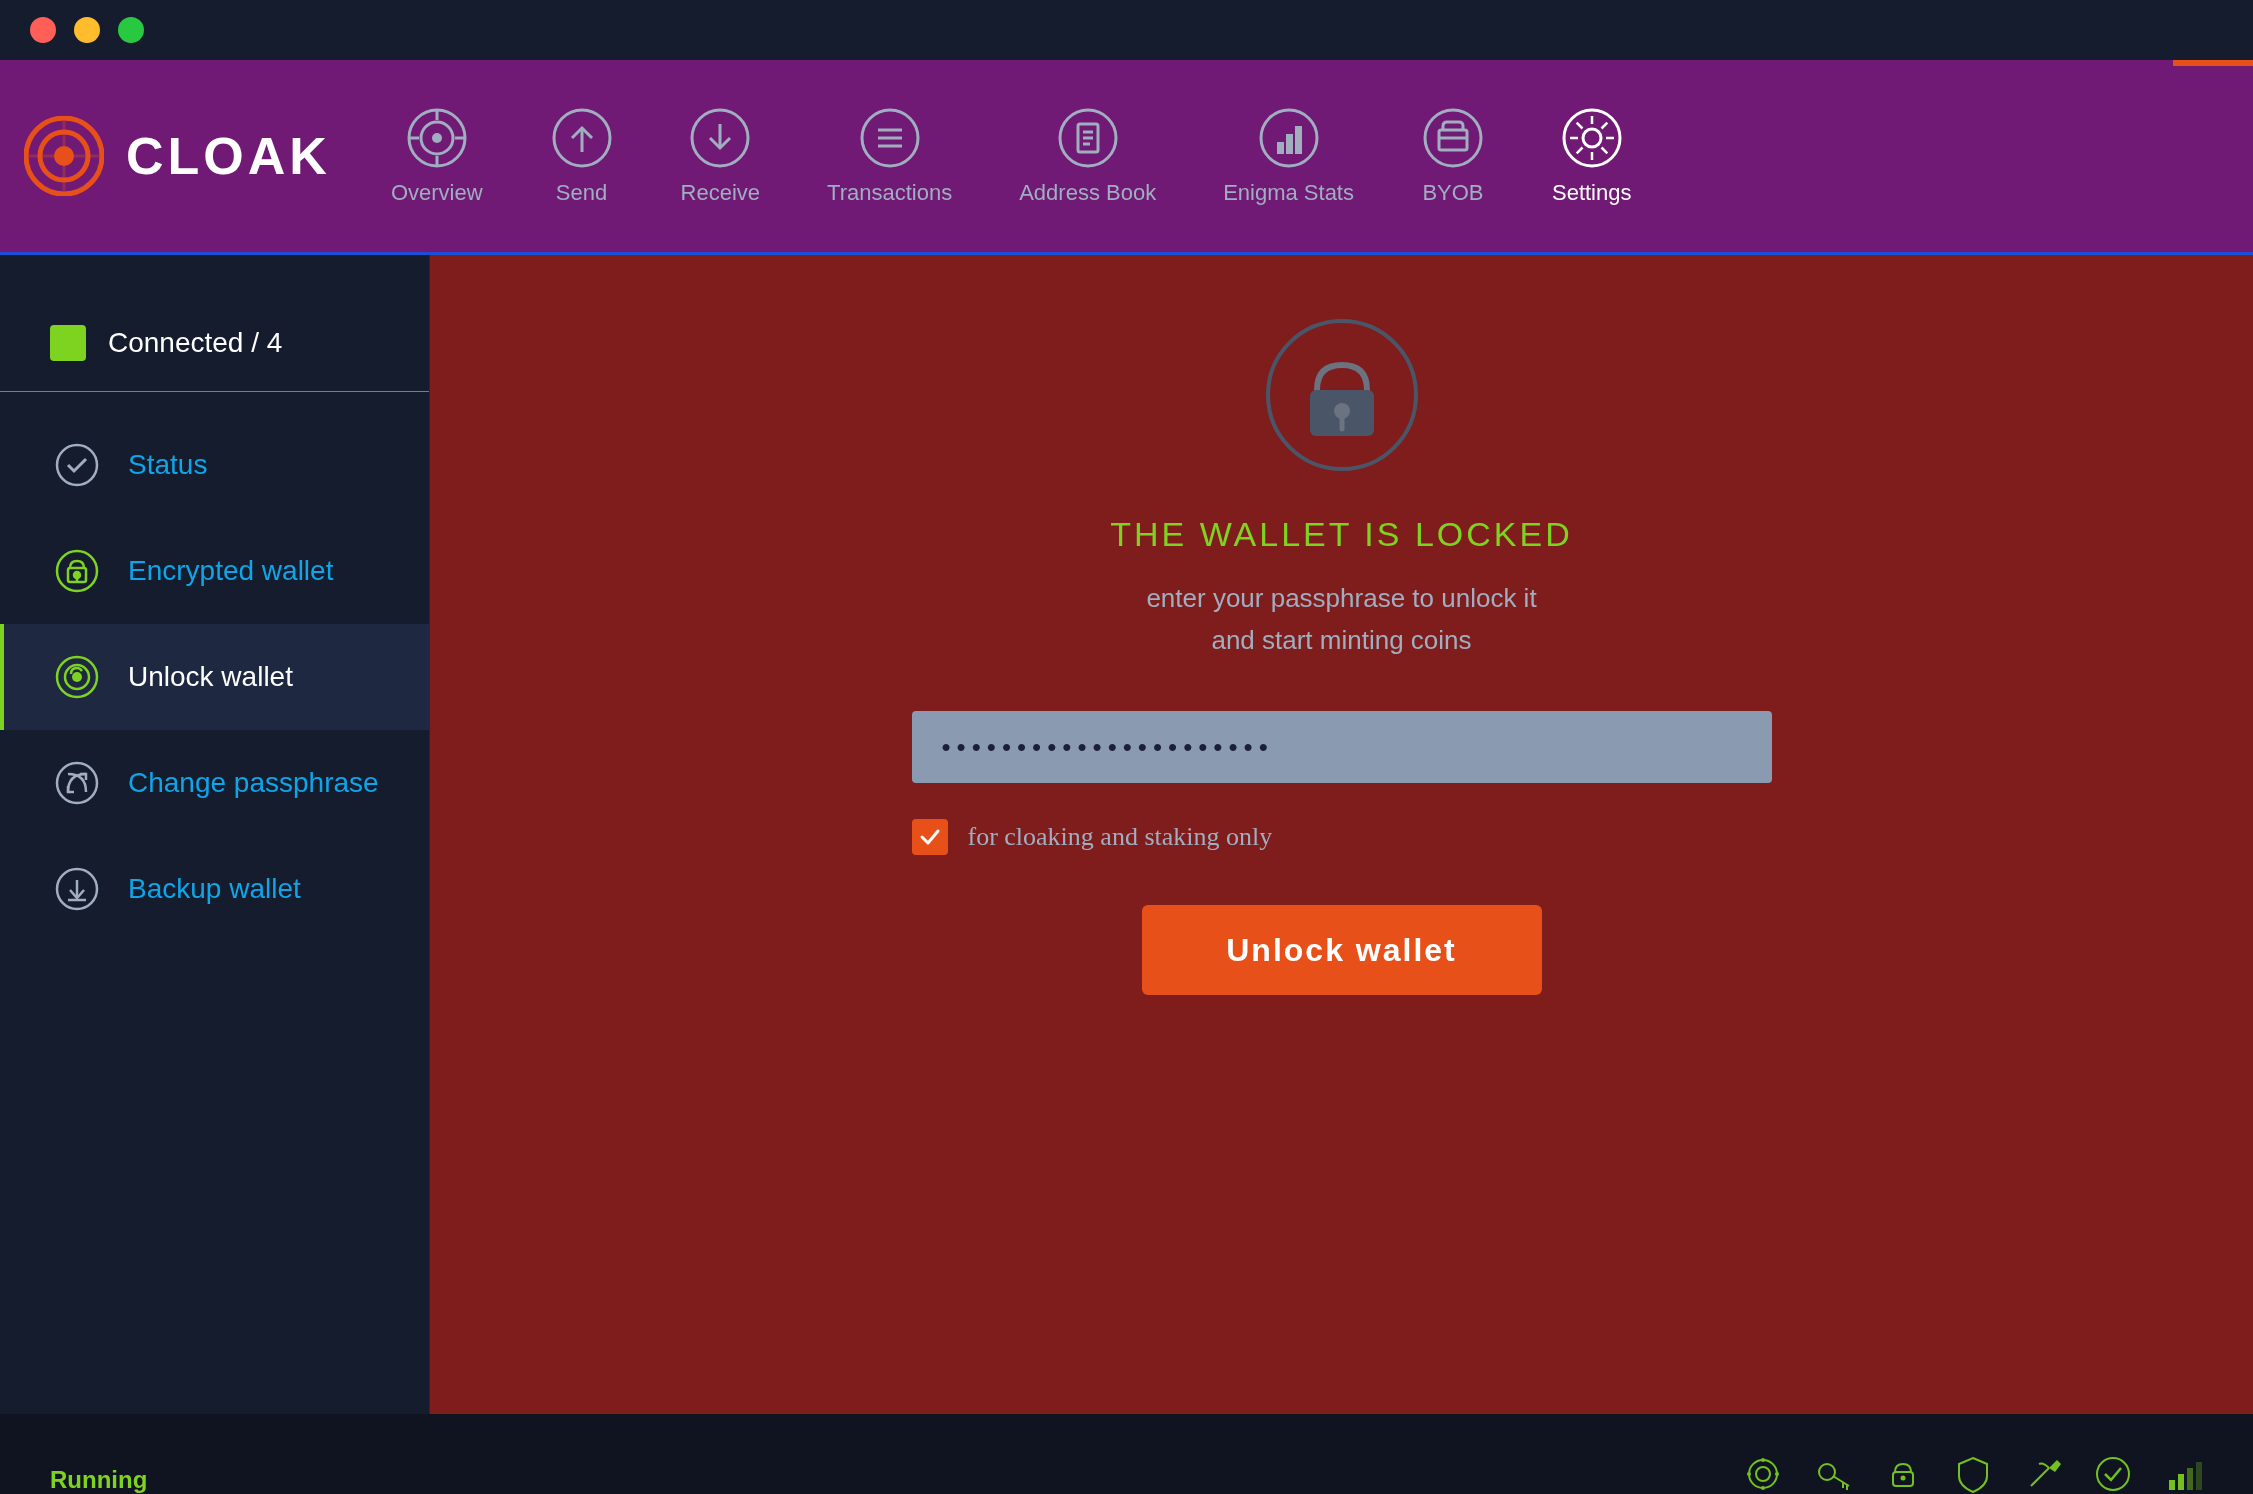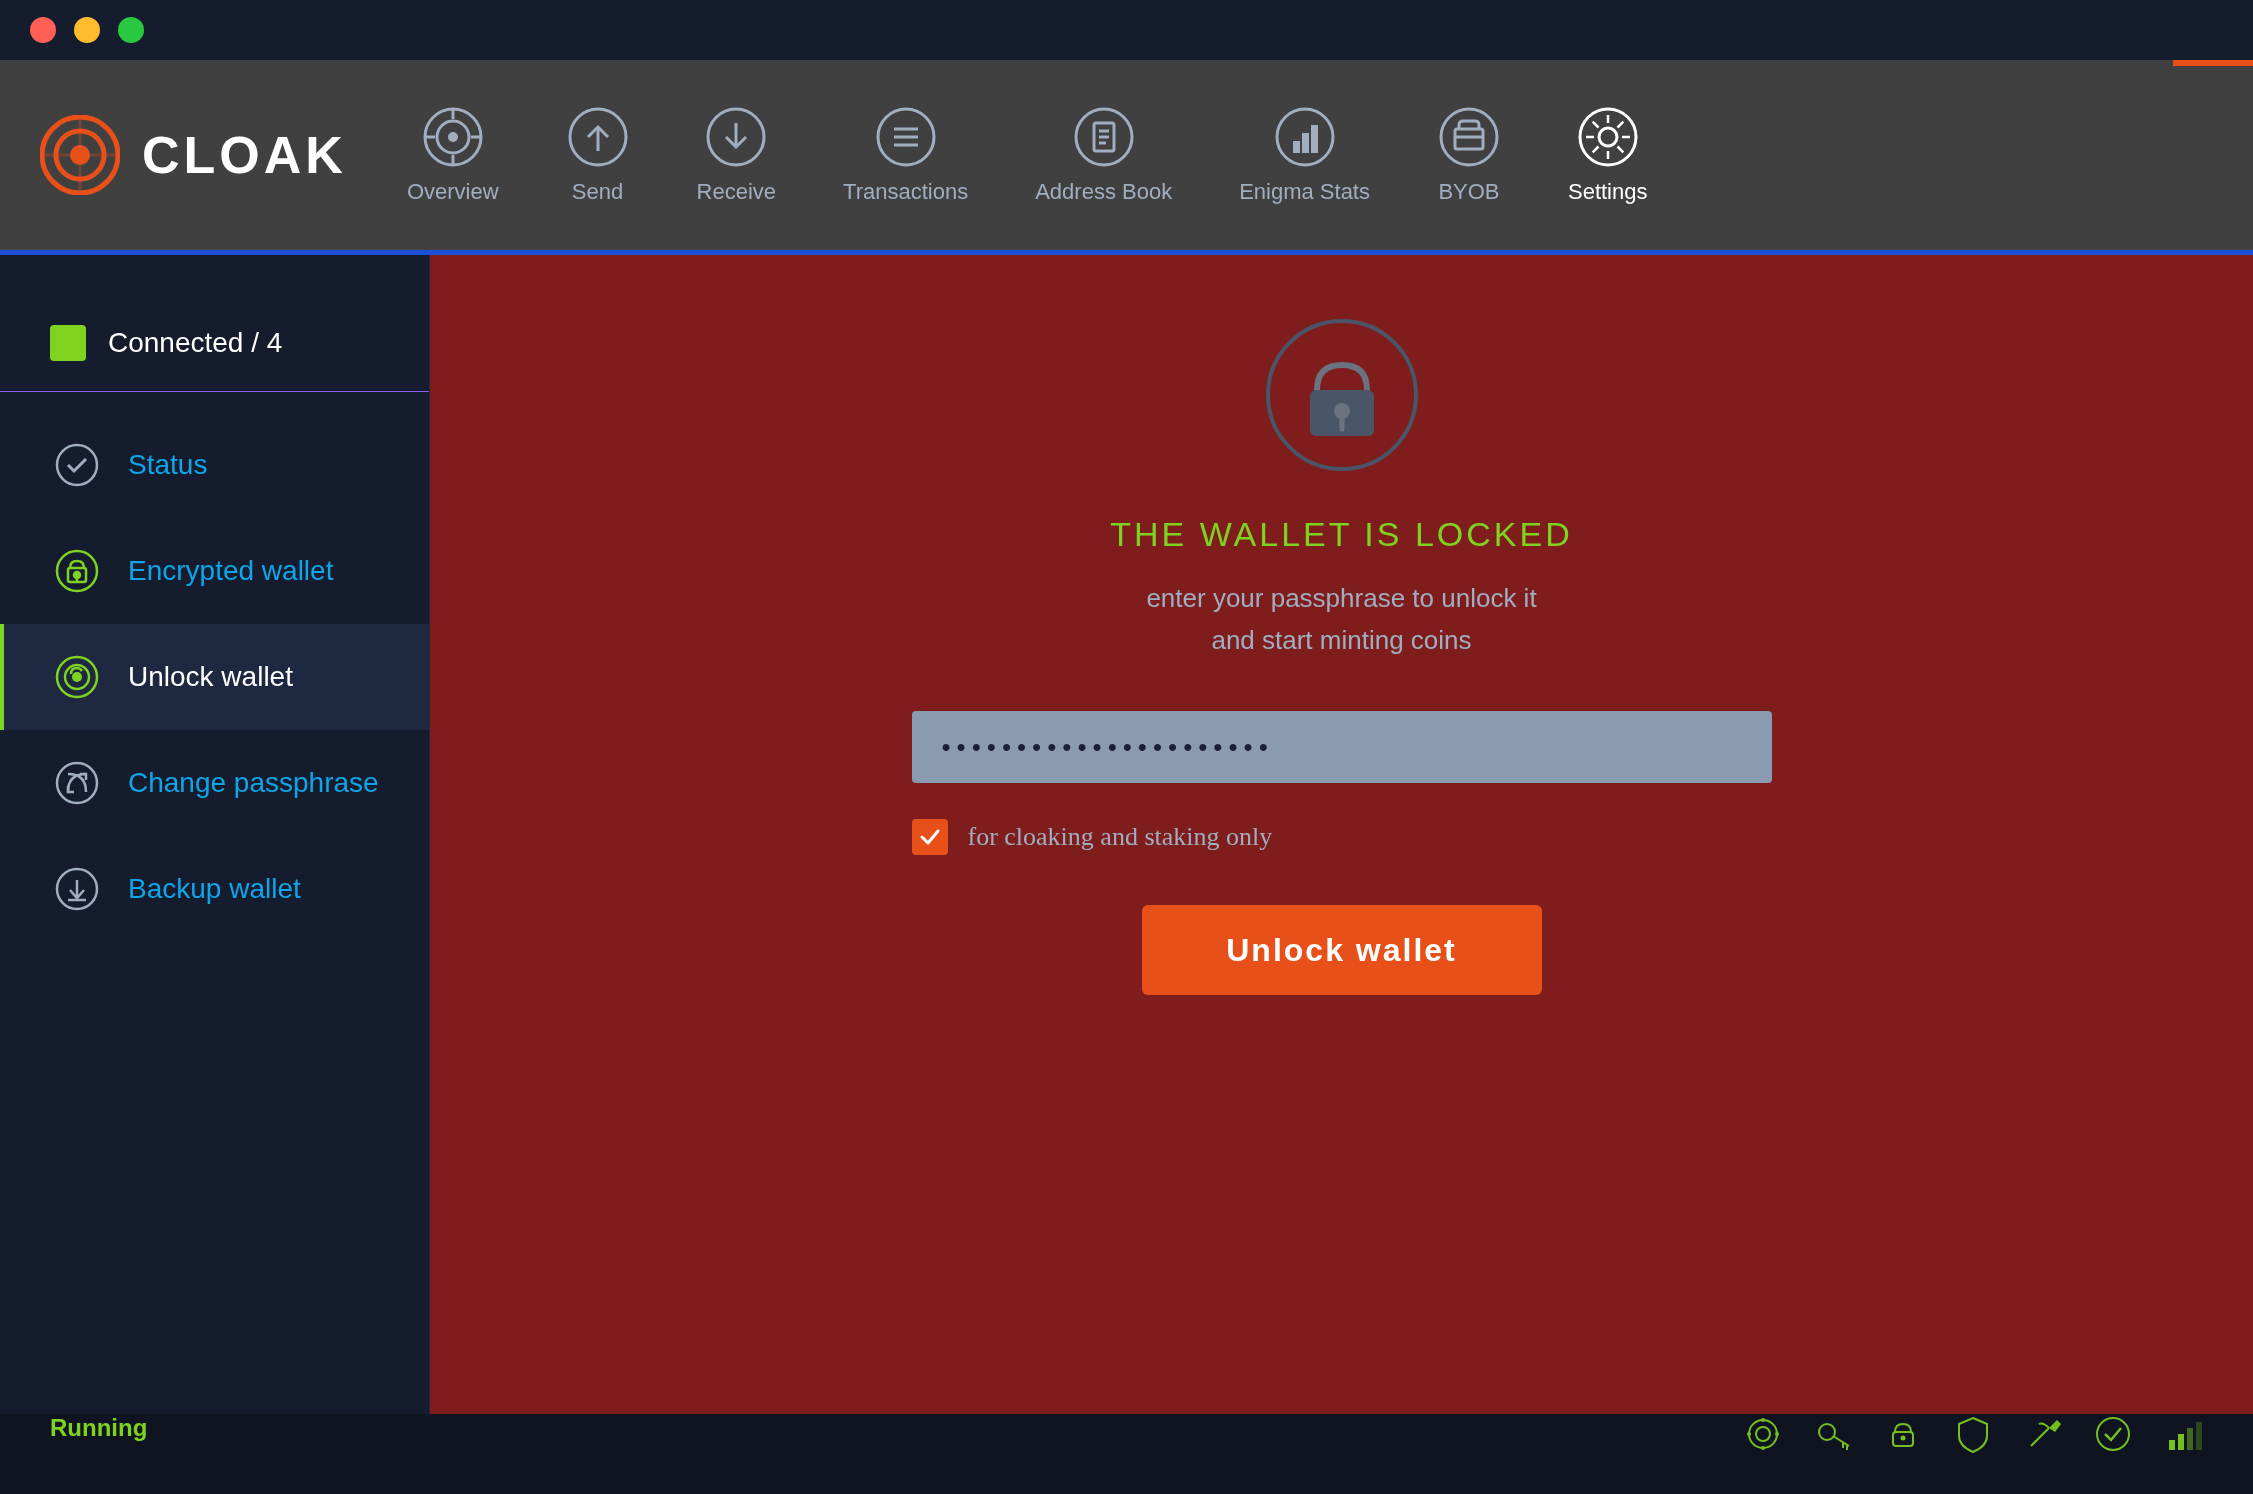--- a/index.html
+++ b/index.html
@@ -29,25 +29,25 @@
       display: inline-block;
     }
     .btn-close { background: #ff5f57; }
     .btn-min { background: #ffbd2e; }
     .btn-max { background: #28c941; }
 
     
     .topnav {
       width: 100%;
       height: 195px;
-      background: #404040;
-      display: flex;
-      align-items: center;
-      padding: 0 40px;
-      border-bottom: 5px solid #1d4ed8;
+      background: #701a75;
+      display: flex;
+      align-items: center;
+      padding: 0 24px;
+      border-bottom: 3px solid #1d4ed8;
       position: relative;
     }
     .logo-area {
       display: flex;
       align-items: center;
       gap: 22px;
       margin-right: 60px;
     }
     .logo-icon {
       width: 80px;
@@ -231,21 +231,21 @@
       cursor: pointer;
       letter-spacing: 2px;
     }
 
     
     .statusbar {
       width: 100%;
       height: 80px;
       background: #0f1420;
       display: flex;
-      align-items: flex-start;
+      align-items: flex-end;
       justify-content: space-between;
       padding: 0 50px;
       position: absolute;
       bottom: 0;
     }
     .statusbar-left {
       font-size: 24px;
       color: #7ed321;
       font-weight: bold;
     }

